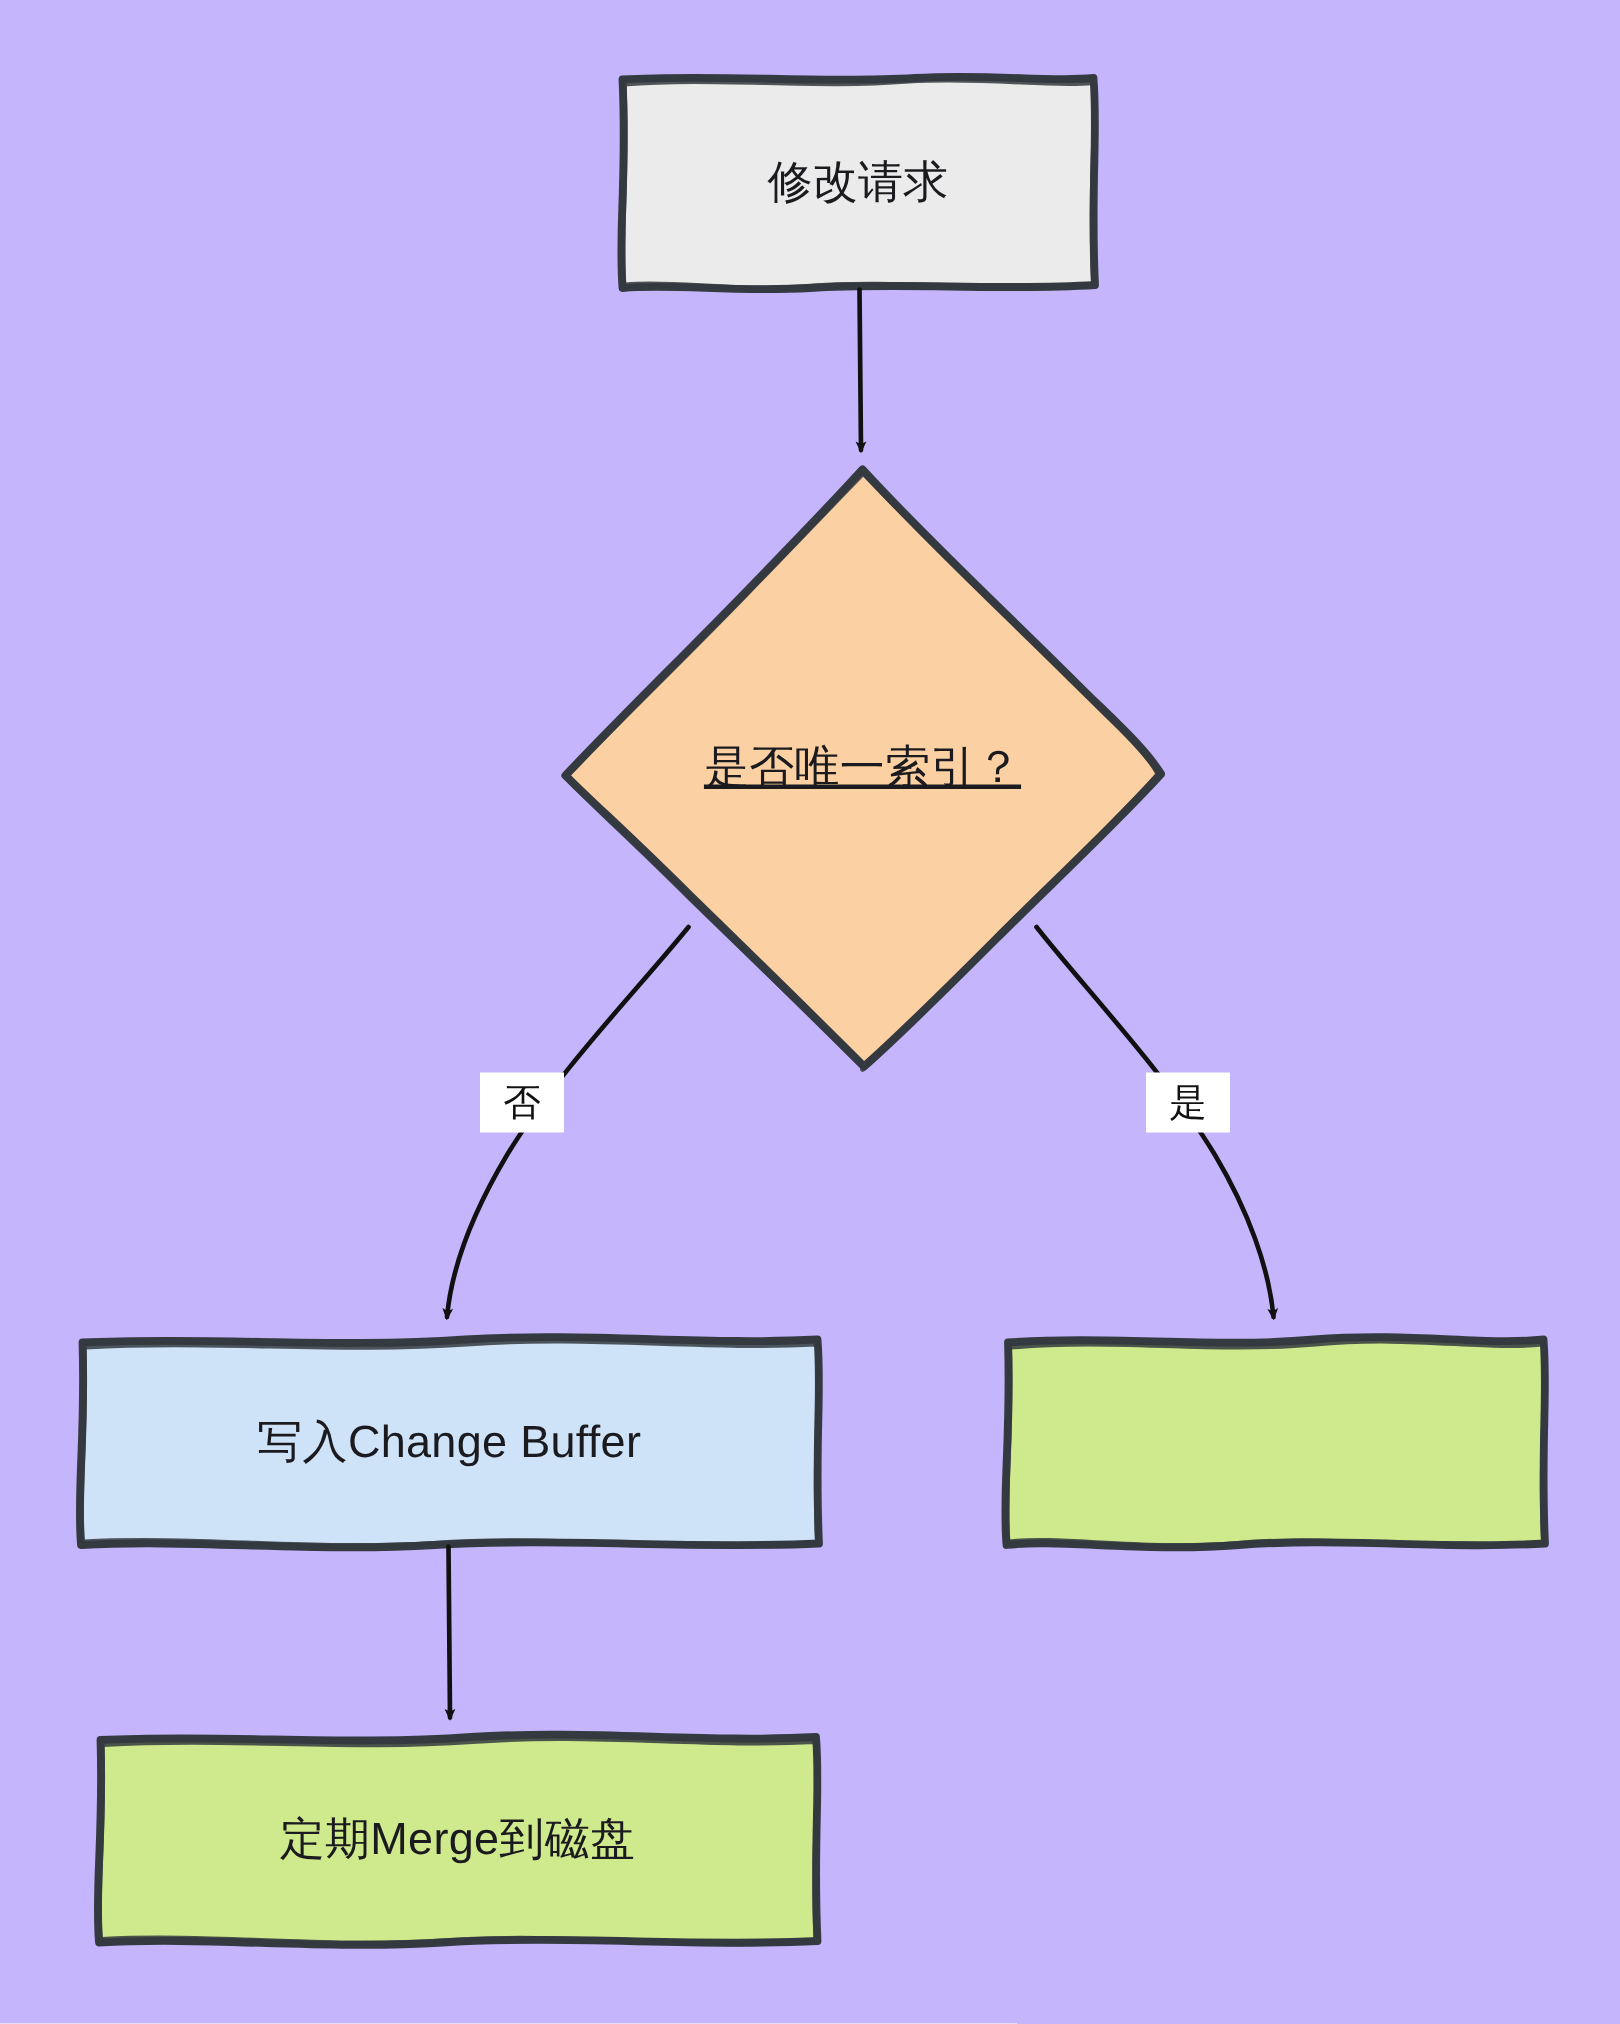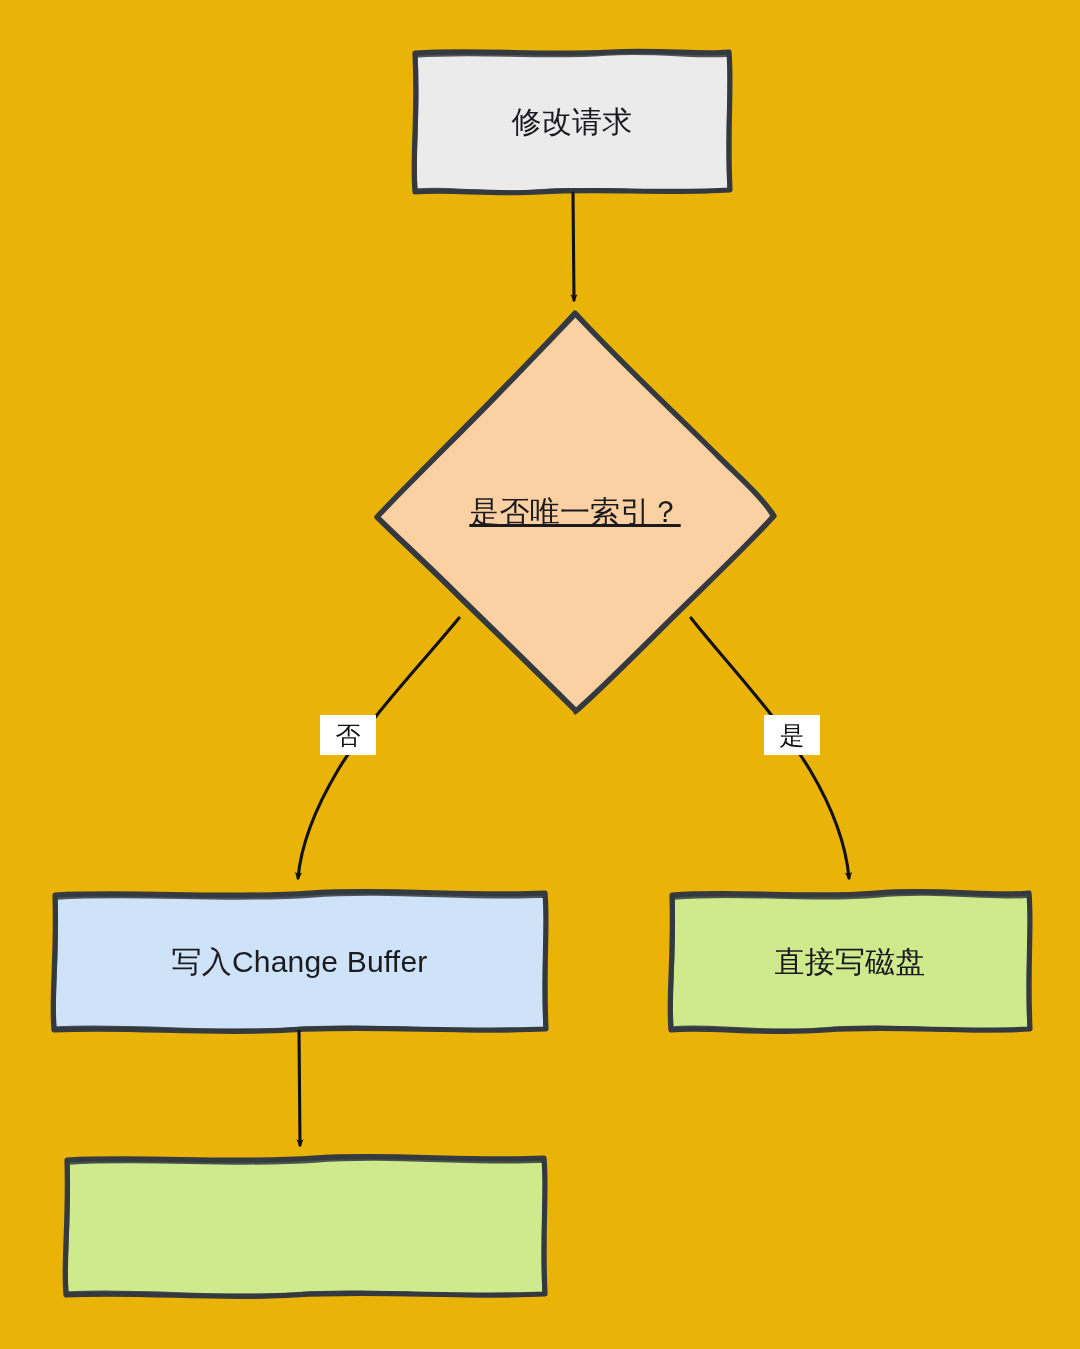--- a/index.html
+++ b/index.html
@@ -8,21 +8,21 @@
     padding: 0;
     background: #ffffff;
   }
   body {
     font-family: "Liberation Sans", "DejaVu Sans", sans-serif;
   }
   #canvas {
     position: relative;
     width: 1080px;
     height: 1349px;
-    background: #eab308;
+    background: #c4b5fd;
     overflow: hidden;
   }
   #diagram-svg {
     position: absolute;
     top: 0;
     left: 0;
     width: 1080px;
     height: 1349px;
   }
   .node-label {
@@ -135,20 +135,20 @@
                M67,1294 C64,1259 70,1224 68,1162" fill="none" stroke="#343a40" stroke-width="3.4" stroke-linejoin="round" stroke-linecap="round" opacity="0.85"></path>
     </g>
   </svg>
 
   <div class="node-label" id="label-start">修改请求</div>
 
   <div class="node-label" id="label-decision">是否唯一索引？</div>
 
   <div class="node-label" id="label-changebuf">写入Change Buffer</div>
 
-  <div class="node-label" id="label-disk">直接写磁盘</div>
 
+  <div class="node-label" id="label-merge">定期Merge到磁盘</div>
 
   <div class="edge-label" id="label-edge-no">否</div>
 
   <div class="edge-label" id="label-edge-yes">是</div>
 
 </div>
 
 </body></html>

